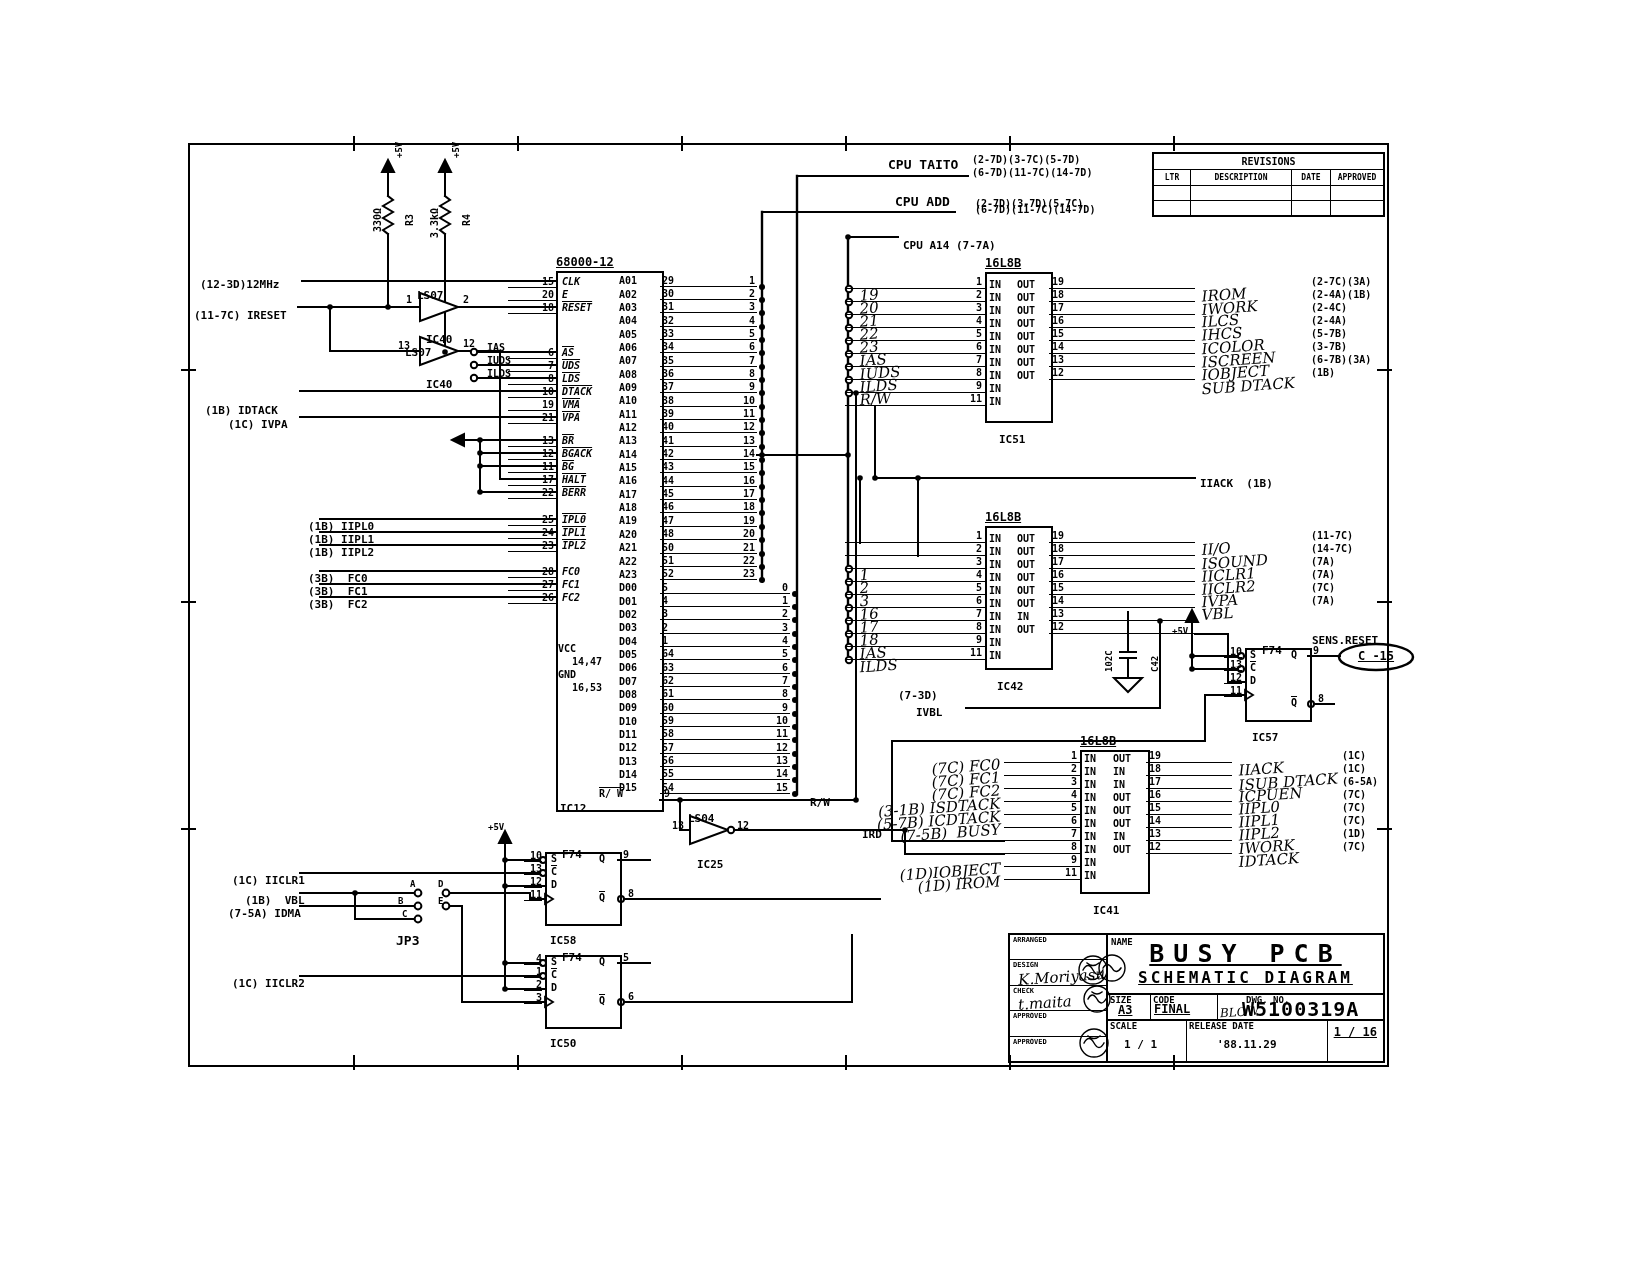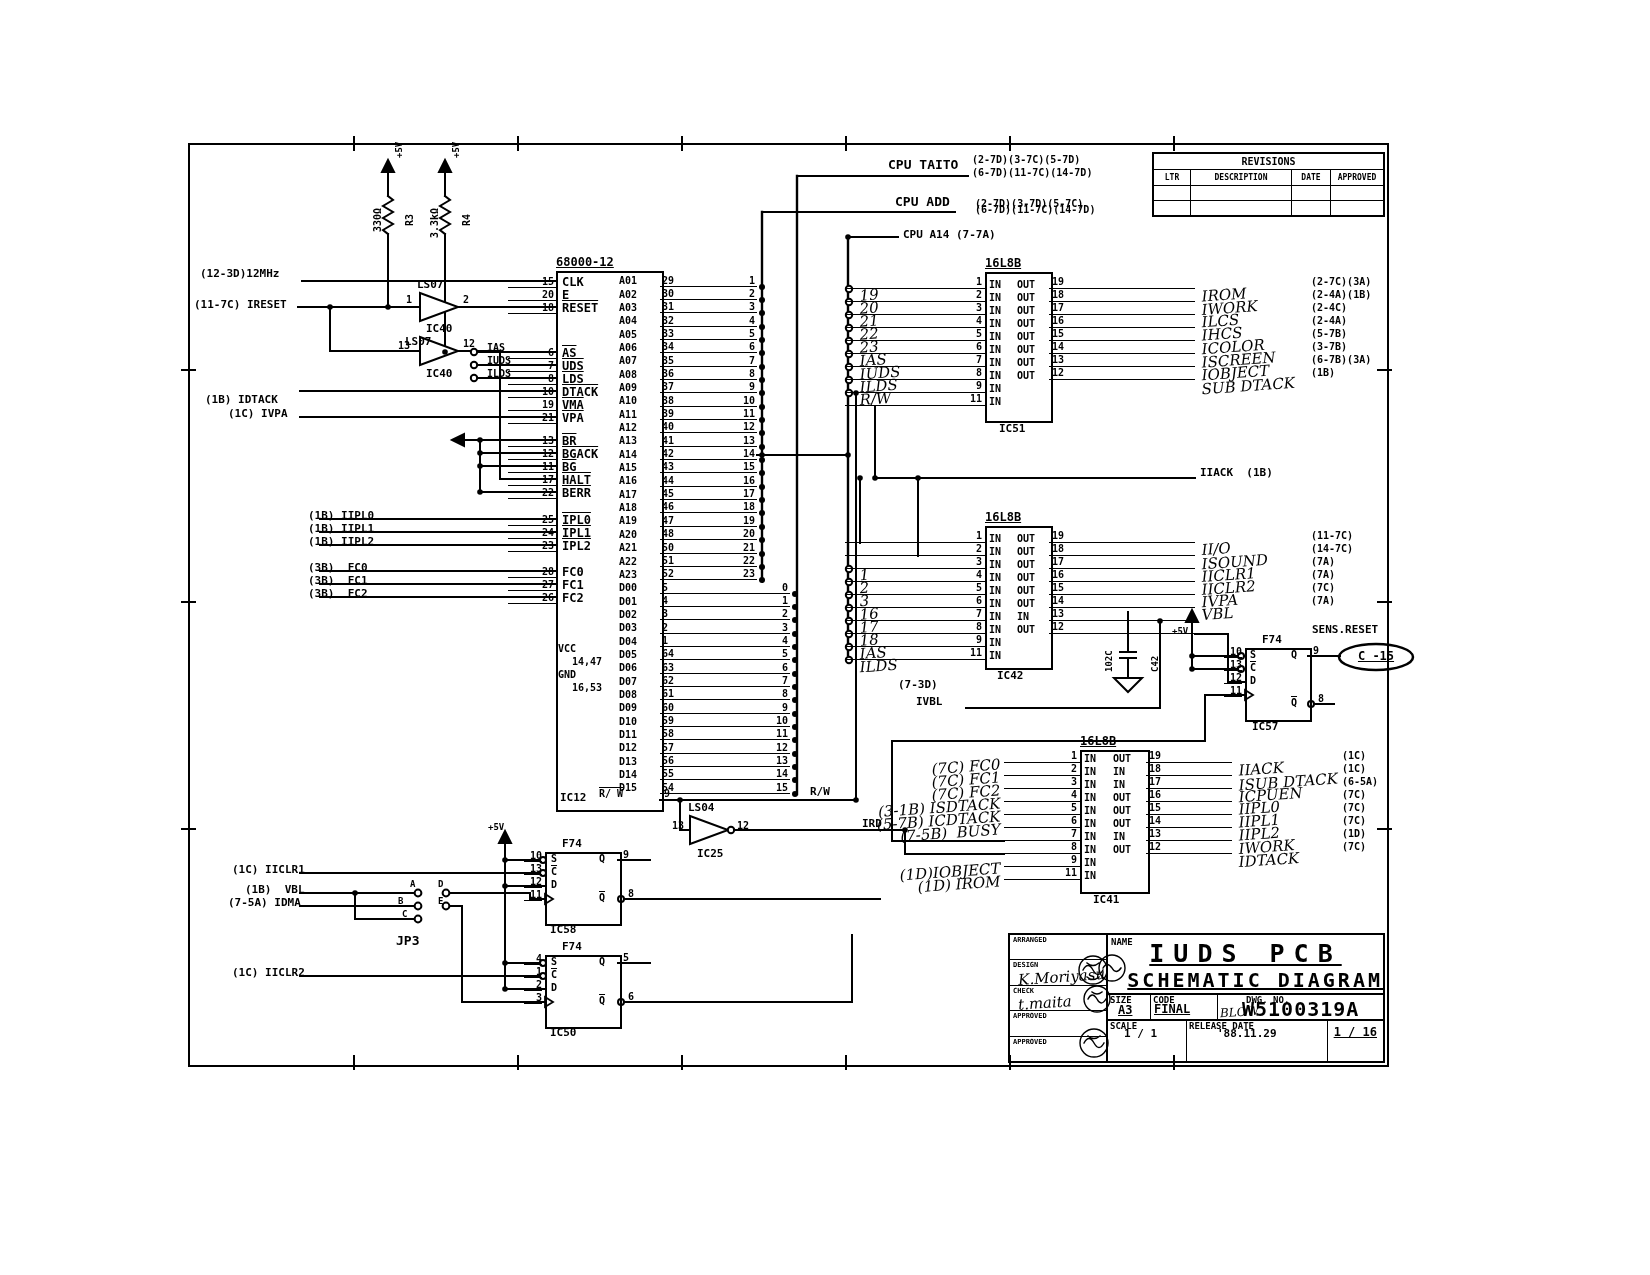--- a/index.html
+++ b/index.html
@@ -1,33 +1,33 @@
 <!DOCTYPE html>
 <html><head>
 <meta charset="utf-8">
 <style>
   html,body{margin:0;padding:0;background:#fff;width:1650px;height:1275px;overflow:hidden;
     font-family:"DejaVu Sans Mono",monospace;font-weight:bold;color:#000;}
   #sheet{position:absolute;left:0;top:0;width:1650px;height:1275px;background:#fff;}
   .abs{position:absolute;}
   .t9{font-size:9px;line-height:10px;} .t10{font-size:10px;line-height:11px;}
-  .t11{font-size:11px;line-height:12px;} .t12{font-size:12px;line-height:13px;text-decoration:underline;}
+  .t11{font-size:11px;line-height:12px;margin-top:11px;} .t12{font-size:12px;line-height:13px;text-decoration:underline;}
   .t13{font-size:13px;line-height:14px;}
   .ov{text-decoration:overline;}
   .rot{transform:rotate(-90deg);transform-origin:left top;}
   .frame{left:188px;top:143px;width:1197px;height:920px;border:2.5px solid #000;}
   .gridrow{left:188px;width:1197px;height:16px;display:flex;}
   .gridrow span{flex:1;text-align:center;font-size:11px;}
   .gridcol{top:143px;width:14px;height:920px;display:flex;flex-direction:column;}
   .gridcol span{flex:1;display:flex;align-items:center;justify-content:center;font-size:11px;}
   
   .lgrp{width:132px;}
   .lrow{height:13px;display:flex;align-items:flex-end;}
   .lnum{width:46px;text-align:right;font-size:10px;line-height:11px;border-bottom:1.8px solid #000;padding-right:3px;}
-  .lname{font-size:12px;line-height:12px;padding-left:5px;}
+  .lname{font-size:10px;line-height:12px;padding-left:5px;font-style:italic;}
   .ovn .lname{text-decoration:overline;}
   
   .busrow{position:relative;height:13.35px;font-size:10px;}
   .busrow .ln{position:absolute;left:0;right:0;bottom:1px;border-bottom:1.7px solid #000;}
   .busrow .p{position:absolute;left:2px;bottom:2px;}
   .busrow .b{position:absolute;right:2px;bottom:2px;}
   .busrow::after{content:"";position:absolute;right:-8px;bottom:-2px;width:6px;height:6px;border-radius:50%;background:#000;}
   .nrow{height:13.35px;font-size:10px;line-height:13.35px;}
   
   .prow{position:relative;height:13px;font-size:10px;}
@@ -1208,22 +1208,22 @@
     <div><span>DESIGN</span>
       <span class="sig">K.Moriyasu</span></div>
     <div><span>CHECK</span>
       <span class="sig">t.maita</span></div>
     <div><span>APPROVED</span></div>
     <div><span>APPROVED</span></div>
   </div>
   <div style="flex:1;display:flex;flex-direction:column">
     <div style="height:58px;border-bottom:2px solid #000;position:relative">
       <span class="t9" style="position:absolute;left:3px;top:2px">NAME</span>
-      <div style="text-align:center;font-size:25px;letter-spacing:9px;margin-top:4px;text-decoration:underline">IUDS PCB</div>
-      <div style="text-align:right;font-size:20px;letter-spacing:3px;text-decoration:underline">SCHEMATIC DIAGRAM</div>
+      <div style="text-align:center;font-size:25px;letter-spacing:9px;margin-top:4px;text-decoration:underline">BUSY PCB</div>
+      <div style="text-align:center;font-size:16px;letter-spacing:3px;text-decoration:underline">SCHEMATIC DIAGRAM</div>
     </div>
     <div style="height:24px;border-bottom:2px solid #000;display:flex">
       <div style="width:42px;border-right:1.5px solid #000;position:relative">
         <span class="t9" style="position:absolute;left:2px;top:0">SIZE</span>
         <span class="t12" style="position:absolute;left:10px;top:9px">A3</span>
       </div>
       <div style="width:66px;border-right:1.5px solid #000;position:relative">
         <span class="t9" style="position:absolute;left:2px;top:0">CODE</span>
         <span class="t12" style="position:absolute;left:3px;top:8px">FINAL</span>
       </div>

